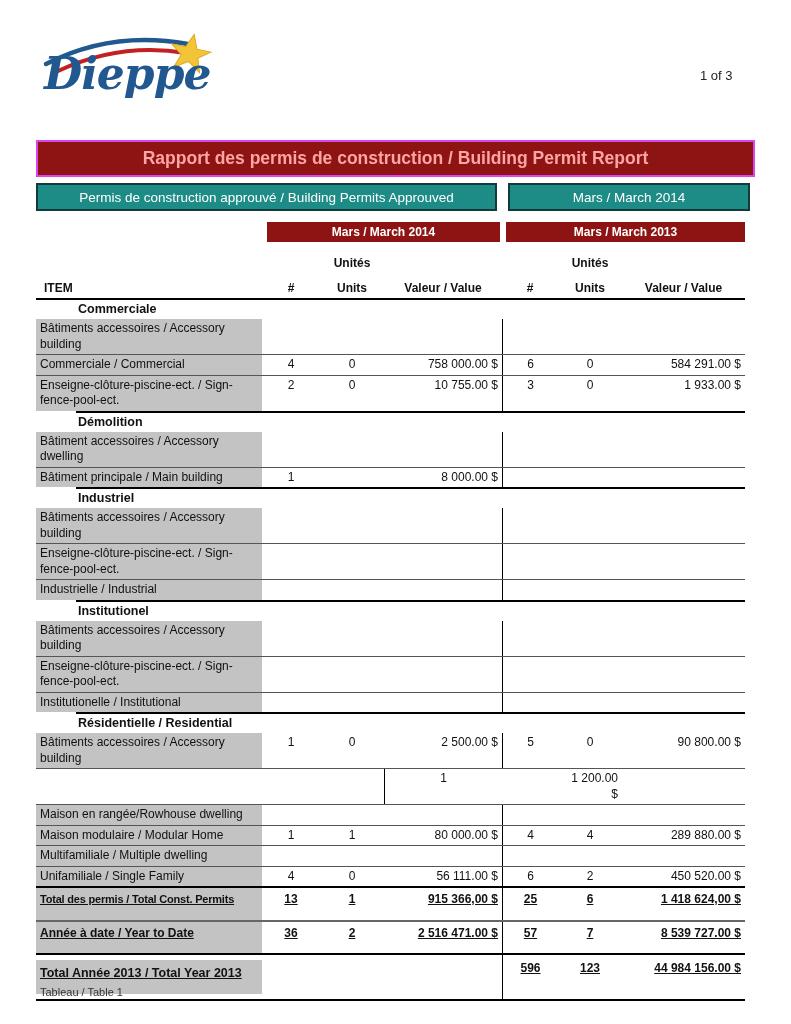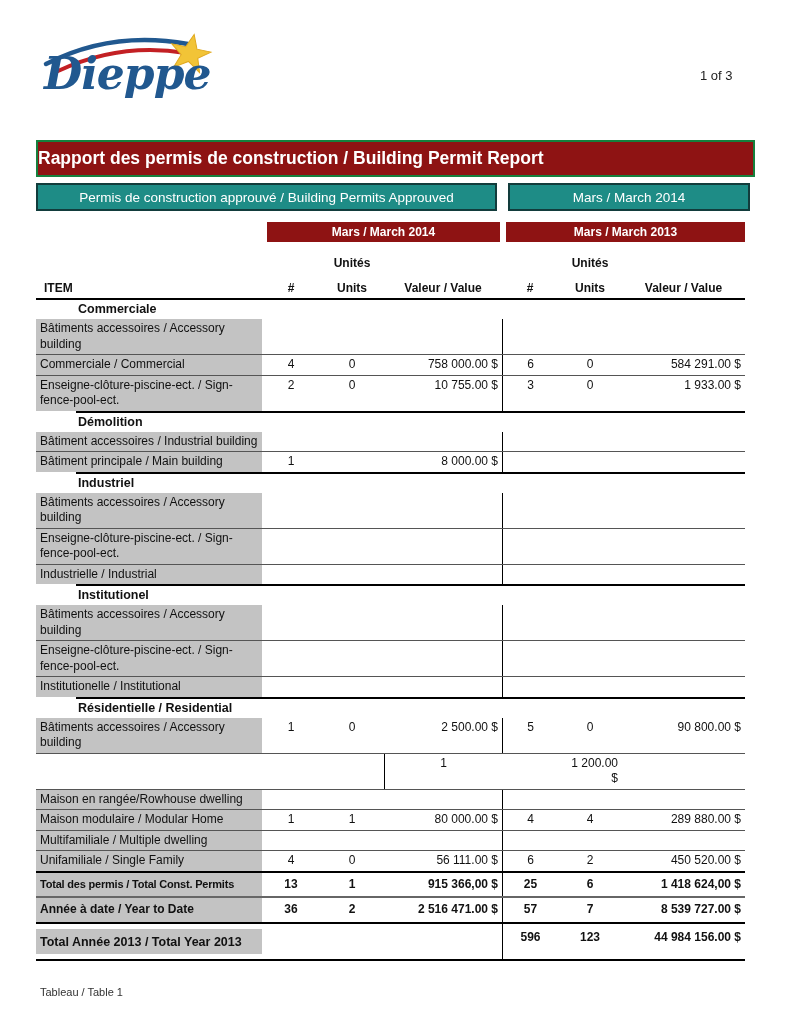--- a/index.html
+++ b/index.html
@@ -16,23 +16,23 @@
   .logo-text{
     position:absolute;left:2px;top:26px;
     font-family:"DejaVu Serif",serif;font-style:italic;font-weight:bold;
     font-size:44px;line-height:48px;color:#21588f;letter-spacing:-1px;
   }
   .pageno{left:700px;top:68px;font-size:13px;color:#222;}
 
   
   .title-bar{
     left:36px;top:140px;width:715px;height:33px;
-    background:var(--maroon,#8e1313);border:2px solid #15803d;
-    display:flex;align-items:center;
-    color:#ffffff;font-weight:bold;font-size:17.5px;
+    background:var(--maroon,#8e1313);border:2px solid #d946ef;
+    display:flex;align-items:center;justify-content:center;
+    color:#fca5a5;font-weight:bold;font-size:17.5px;
   }
   .sub-bar{
     top:183px;height:24px;background:var(--teal,#1e8c86);border:2px solid #123c3c;
     display:flex;align-items:center;justify-content:center;
     color:#fff;font-size:13.5px;
   }
   .sub-left{left:36px;width:457px;}
   .sub-right{left:508px;width:238px;}
 
   
@@ -55,21 +55,21 @@
   .lbl{background:var(--grey_cell,#c3c3c3);padding-left:4px;}
   .num,.unit{text-align:center;}
   .val{text-align:right;padding-right:6px;}
   .val2{text-align:right;padding-right:2px;}
   .num2{border-left:1px solid #000;}
   .sep{border-top:1px solid #555;}
   .sec-title{font-weight:bold;font-size:12.5px;padding:2px 0 2px 2px;line-height:15px;margin-left:40px;}
   .sec-title.topline{border-top:2px solid #000;}
 
   .total{font-weight:bold;}
-  .total>div{padding-top:4px;padding-bottom:4px;}
+  .total>div{padding-top:4px;padding-bottom:12px;text-decoration:underline;}
   .t0{border-top:2px solid #000;}
   .t0 .lbl{font-size:11px;letter-spacing:-0.2px;white-space:nowrap;overflow:hidden;}
   .t1{border-top:2px solid #666;}
   .t2{border-top:2px solid #000;border-bottom:2px solid #000;min-height:32px;}
   .t2 .lbl{margin:5px 0;font-size:12.5px;display:flex;align-items:center;}
   .t2>div{padding-top:6px;}
 
   .footer-note{left:40px;top:986px;font-size:11px;color:#333;}
 </style>
 </head>
@@ -143,21 +143,21 @@
         <div class="lbl">Enseigne-clôture-piscine-ect. / Sign-fence-pool-ect.</div>
         <div class="num">2</div>
         <div class="unit">0</div>
         <div class="val">10 755.00 $</div>
         <div class="num num2">3</div>
         <div class="unit">0</div>
         <div class="val2">1 933.00 $</div>
       </div>
       <div class="sec-title topline">Démolition</div>
       <div class="grid row ">
-        <div class="lbl">Bâtiment accessoires / Industrial building</div>
+        <div class="lbl">Bâtiment accessoires / Accessory dwelling</div>
         <div class="num"></div>
         <div class="unit"></div>
         <div class="val"></div>
         <div class="num num2"></div>
         <div class="unit"></div>
         <div class="val2"></div>
       </div>
       <div class="grid row sep">
         <div class="lbl">Bâtiment principale / Main building</div>
         <div class="num">1</div>

